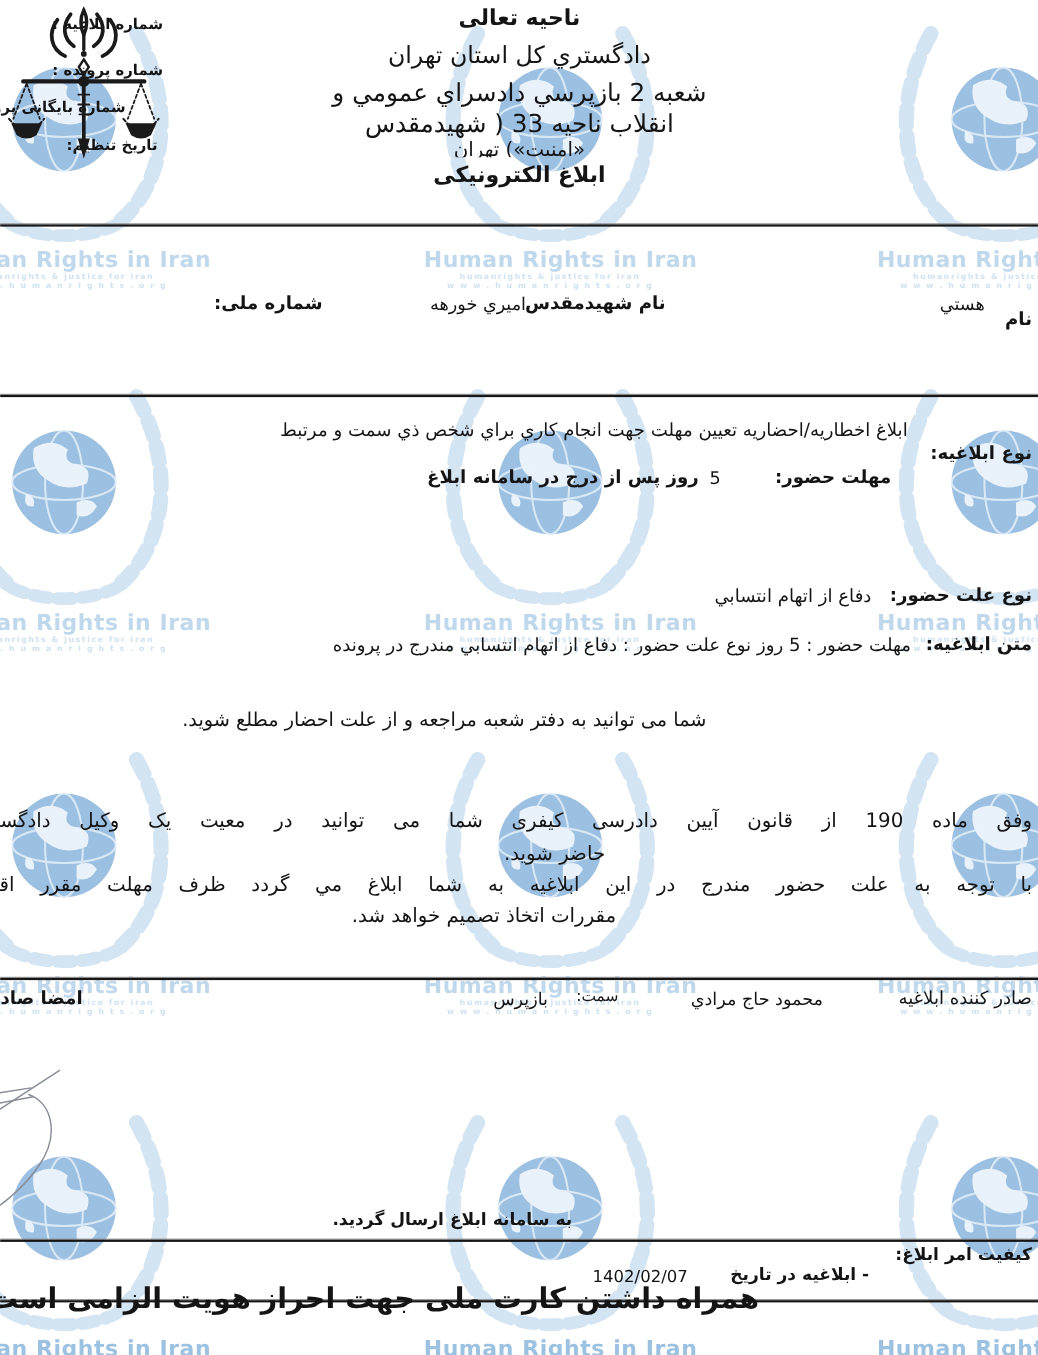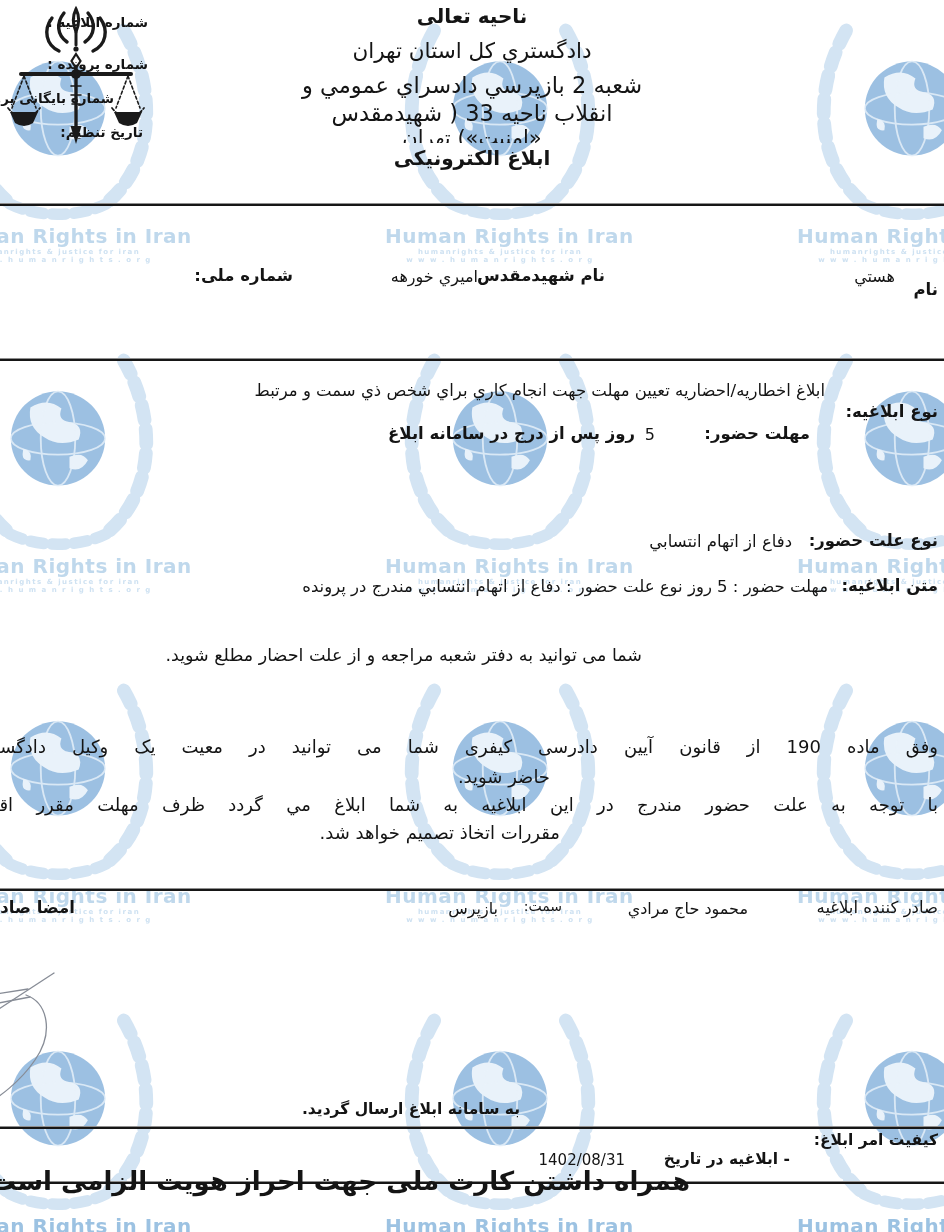--- a/index.html
+++ b/index.html
@@ -31,21 +31,21 @@
   .meta2{top:56px;right:796px;font-size:13.5px;font-weight:bold;}
   .meta3{top:90px;right:830px;font-size:13.5px;font-weight:bold;}
   .meta4{top:124px;right:801px;font-size:13.5px;font-weight:bold;}
 
   
   .hdr{position:absolute;top:4px;left:222px;width:500px;display:flex;flex-direction:column;align-items:center;}
   .hdr .h-bism{font-size:20px;font-weight:bold;white-space:nowrap;}
   .hdr .h-org{font-size:21.5px;margin-top:10px;white-space:nowrap;}
   .hdr .h-b1{font-size:22.5px;margin-top:9px;white-space:nowrap;}
   .hdr .h-b2{font-size:22.5px;margin-top:2px;white-space:nowrap;}
-  .hdr .h-b3{font-size:21px;height:17px;overflow:hidden;white-space:nowrap;}
+  .hdr .h-b3{font-size:18px;height:17px;overflow:hidden;white-space:nowrap;}
   .hdr .h-doc{font-size:20px;font-weight:bold;margin-top:3px;white-space:nowrap;}
 
   
   .logo{position:absolute;top:2px;left:0px;right:792px;width:152px;height:160px;}
 
   
   .rule{position:absolute;left:0;right:0;height:3px;border-top:1px solid #8f8f8f;border-bottom:2.5px solid #161616;}
   .rule-1{top:203px;}
   .rule-2{top:358px;}
   .rule-3{top:888px;}
@@ -390,18 +390,18 @@
       <g stroke="#878c96" stroke-width="1.3" fill="none" stroke-linecap="round">
         <path d="M66,28 L0,71"></path>
         <path d="M2,50 L40,44"></path>
         <path d="M0,60 L42,52"></path>
         <path d="M38,50 C60,58 66,88 47,115 C32,137 10,153 0,158"></path>
       </g>
     </svg>
 
     <div class="abs d-label">کیفیت امر ابلاغ:</div>
     <div class="abs d-prefix">- ابلاغیه در تاریخ</div>
-    <div class="abs d-date">1402/08/31</div>
+    <div class="abs d-date">1402/02/07</div>
     <div class="abs d-suffix">به سامانه ابلاغ ارسال گردید.</div>
     <div class="abs d-notice">همراه داشتن کارت ملی جهت احراز هویت الزامی است.</div>
 
   </div>
 </div>
 
 </body></html>

